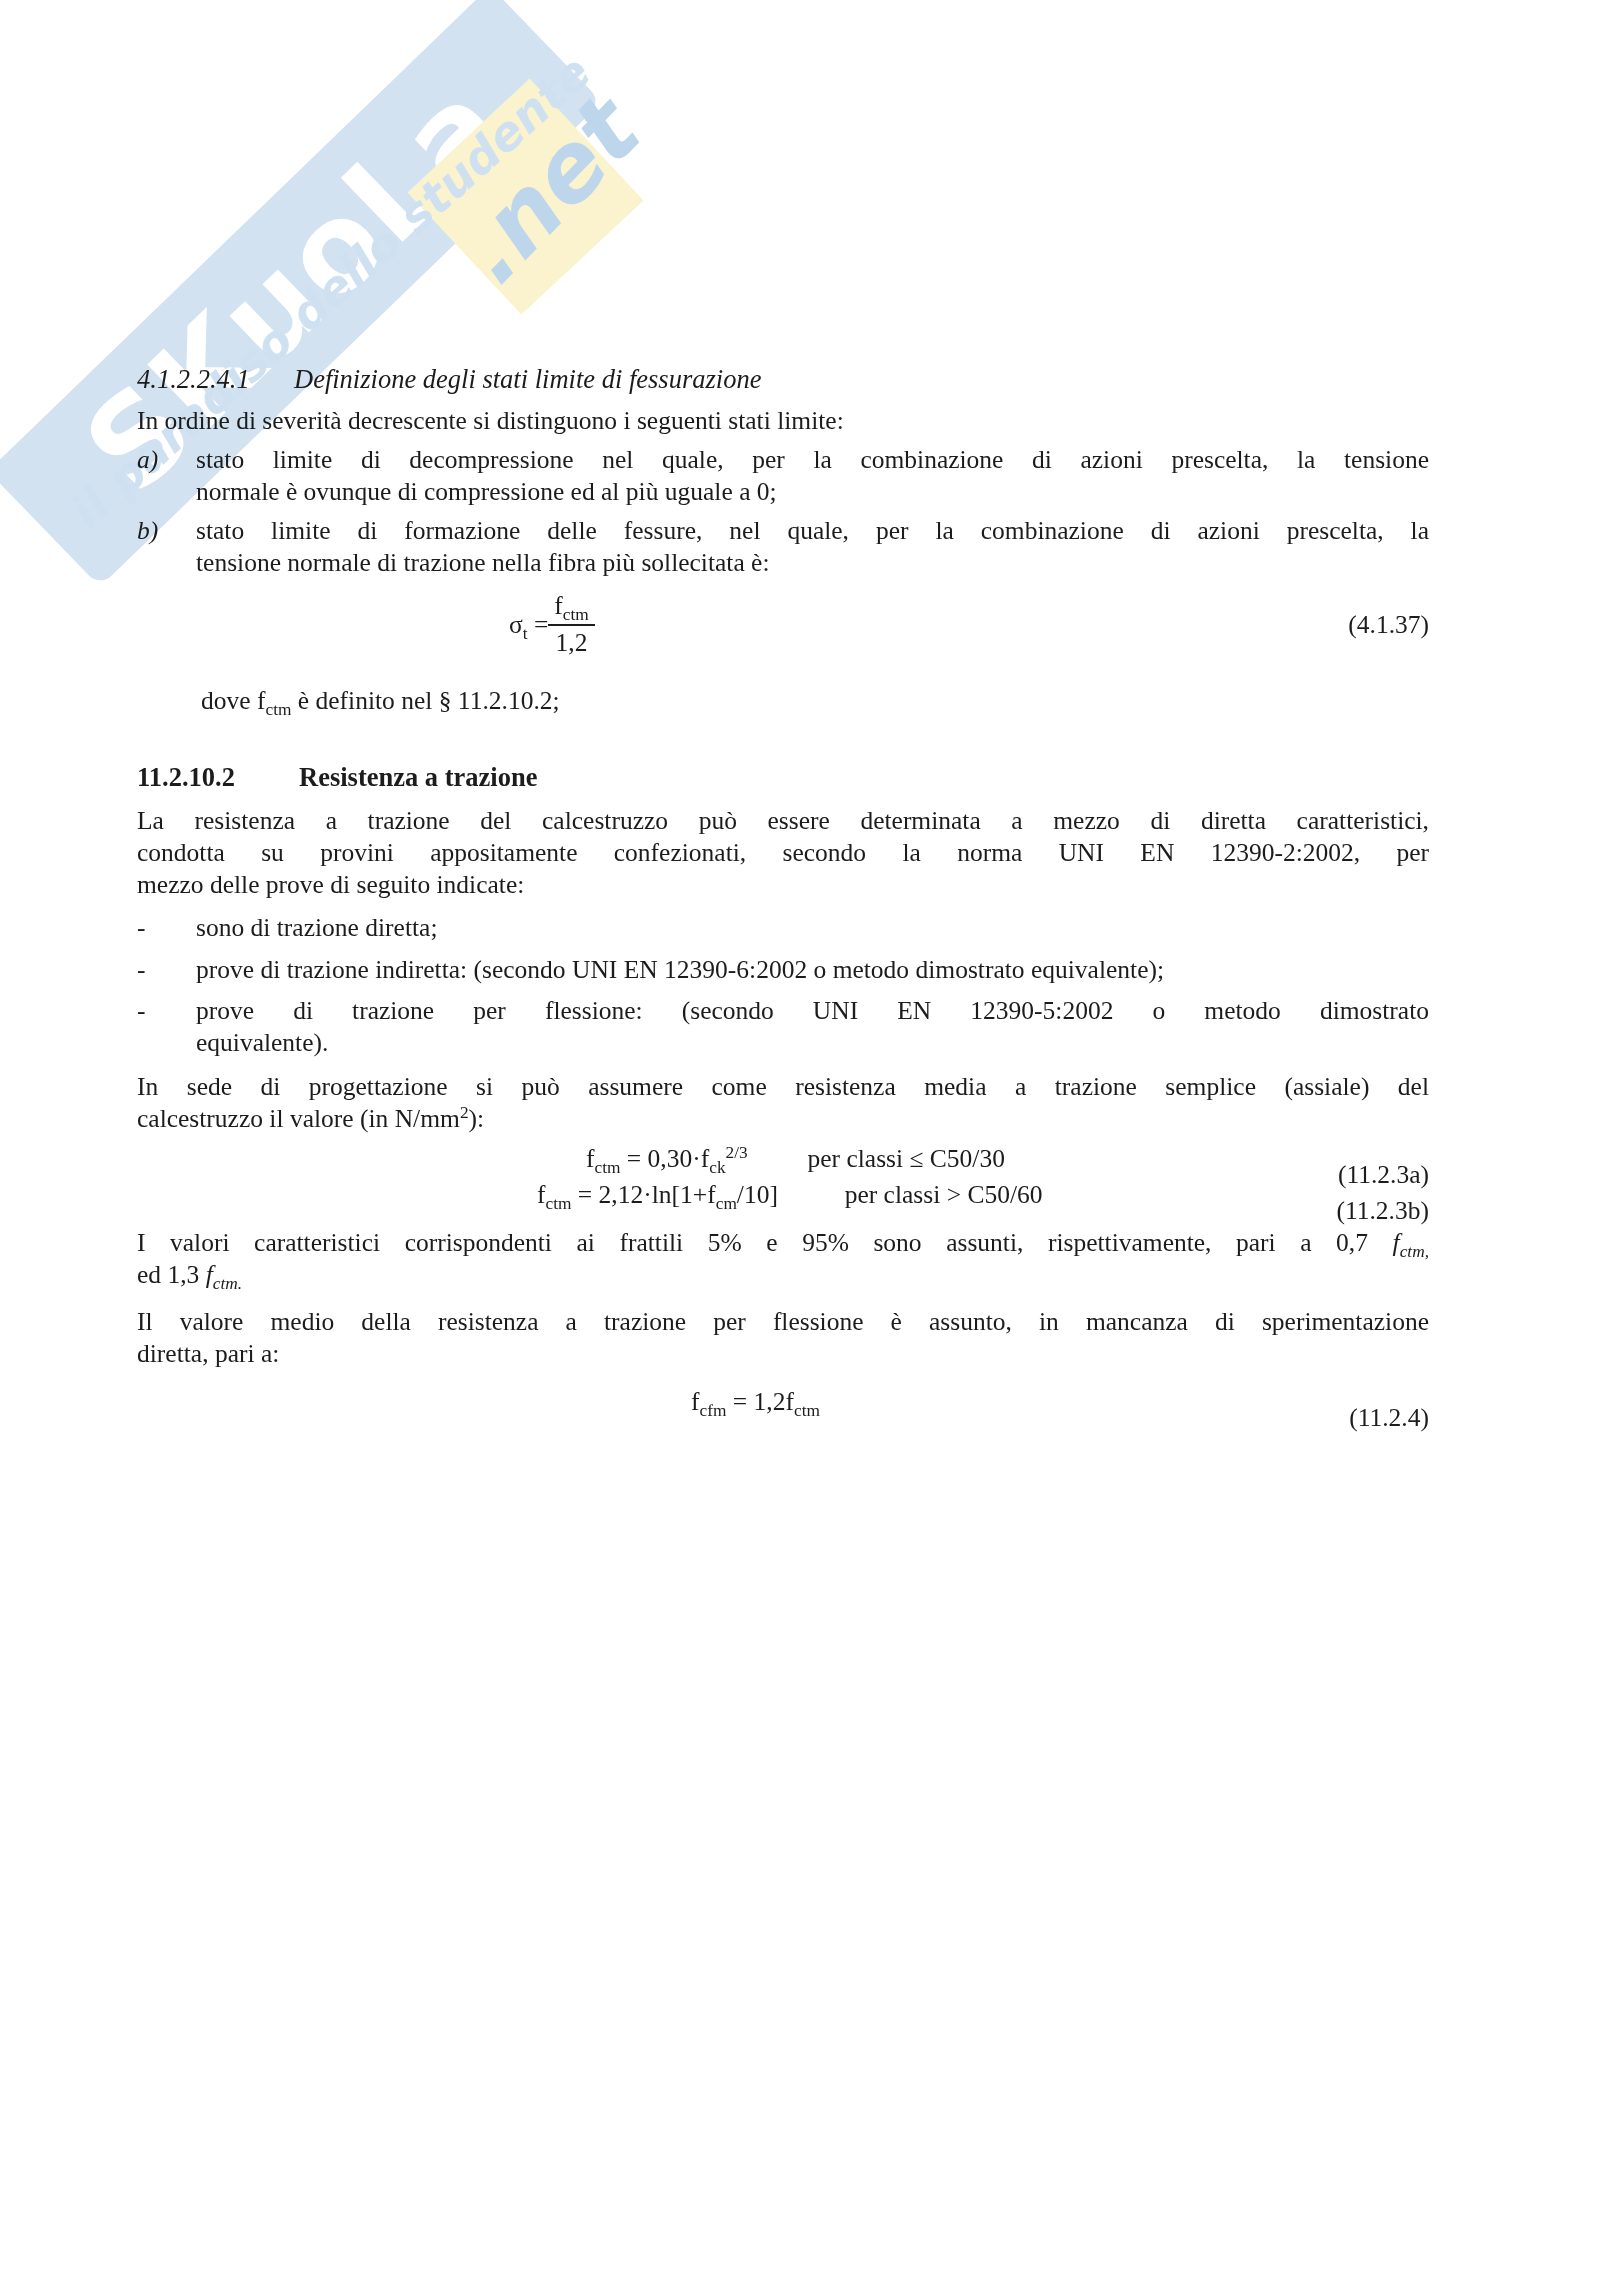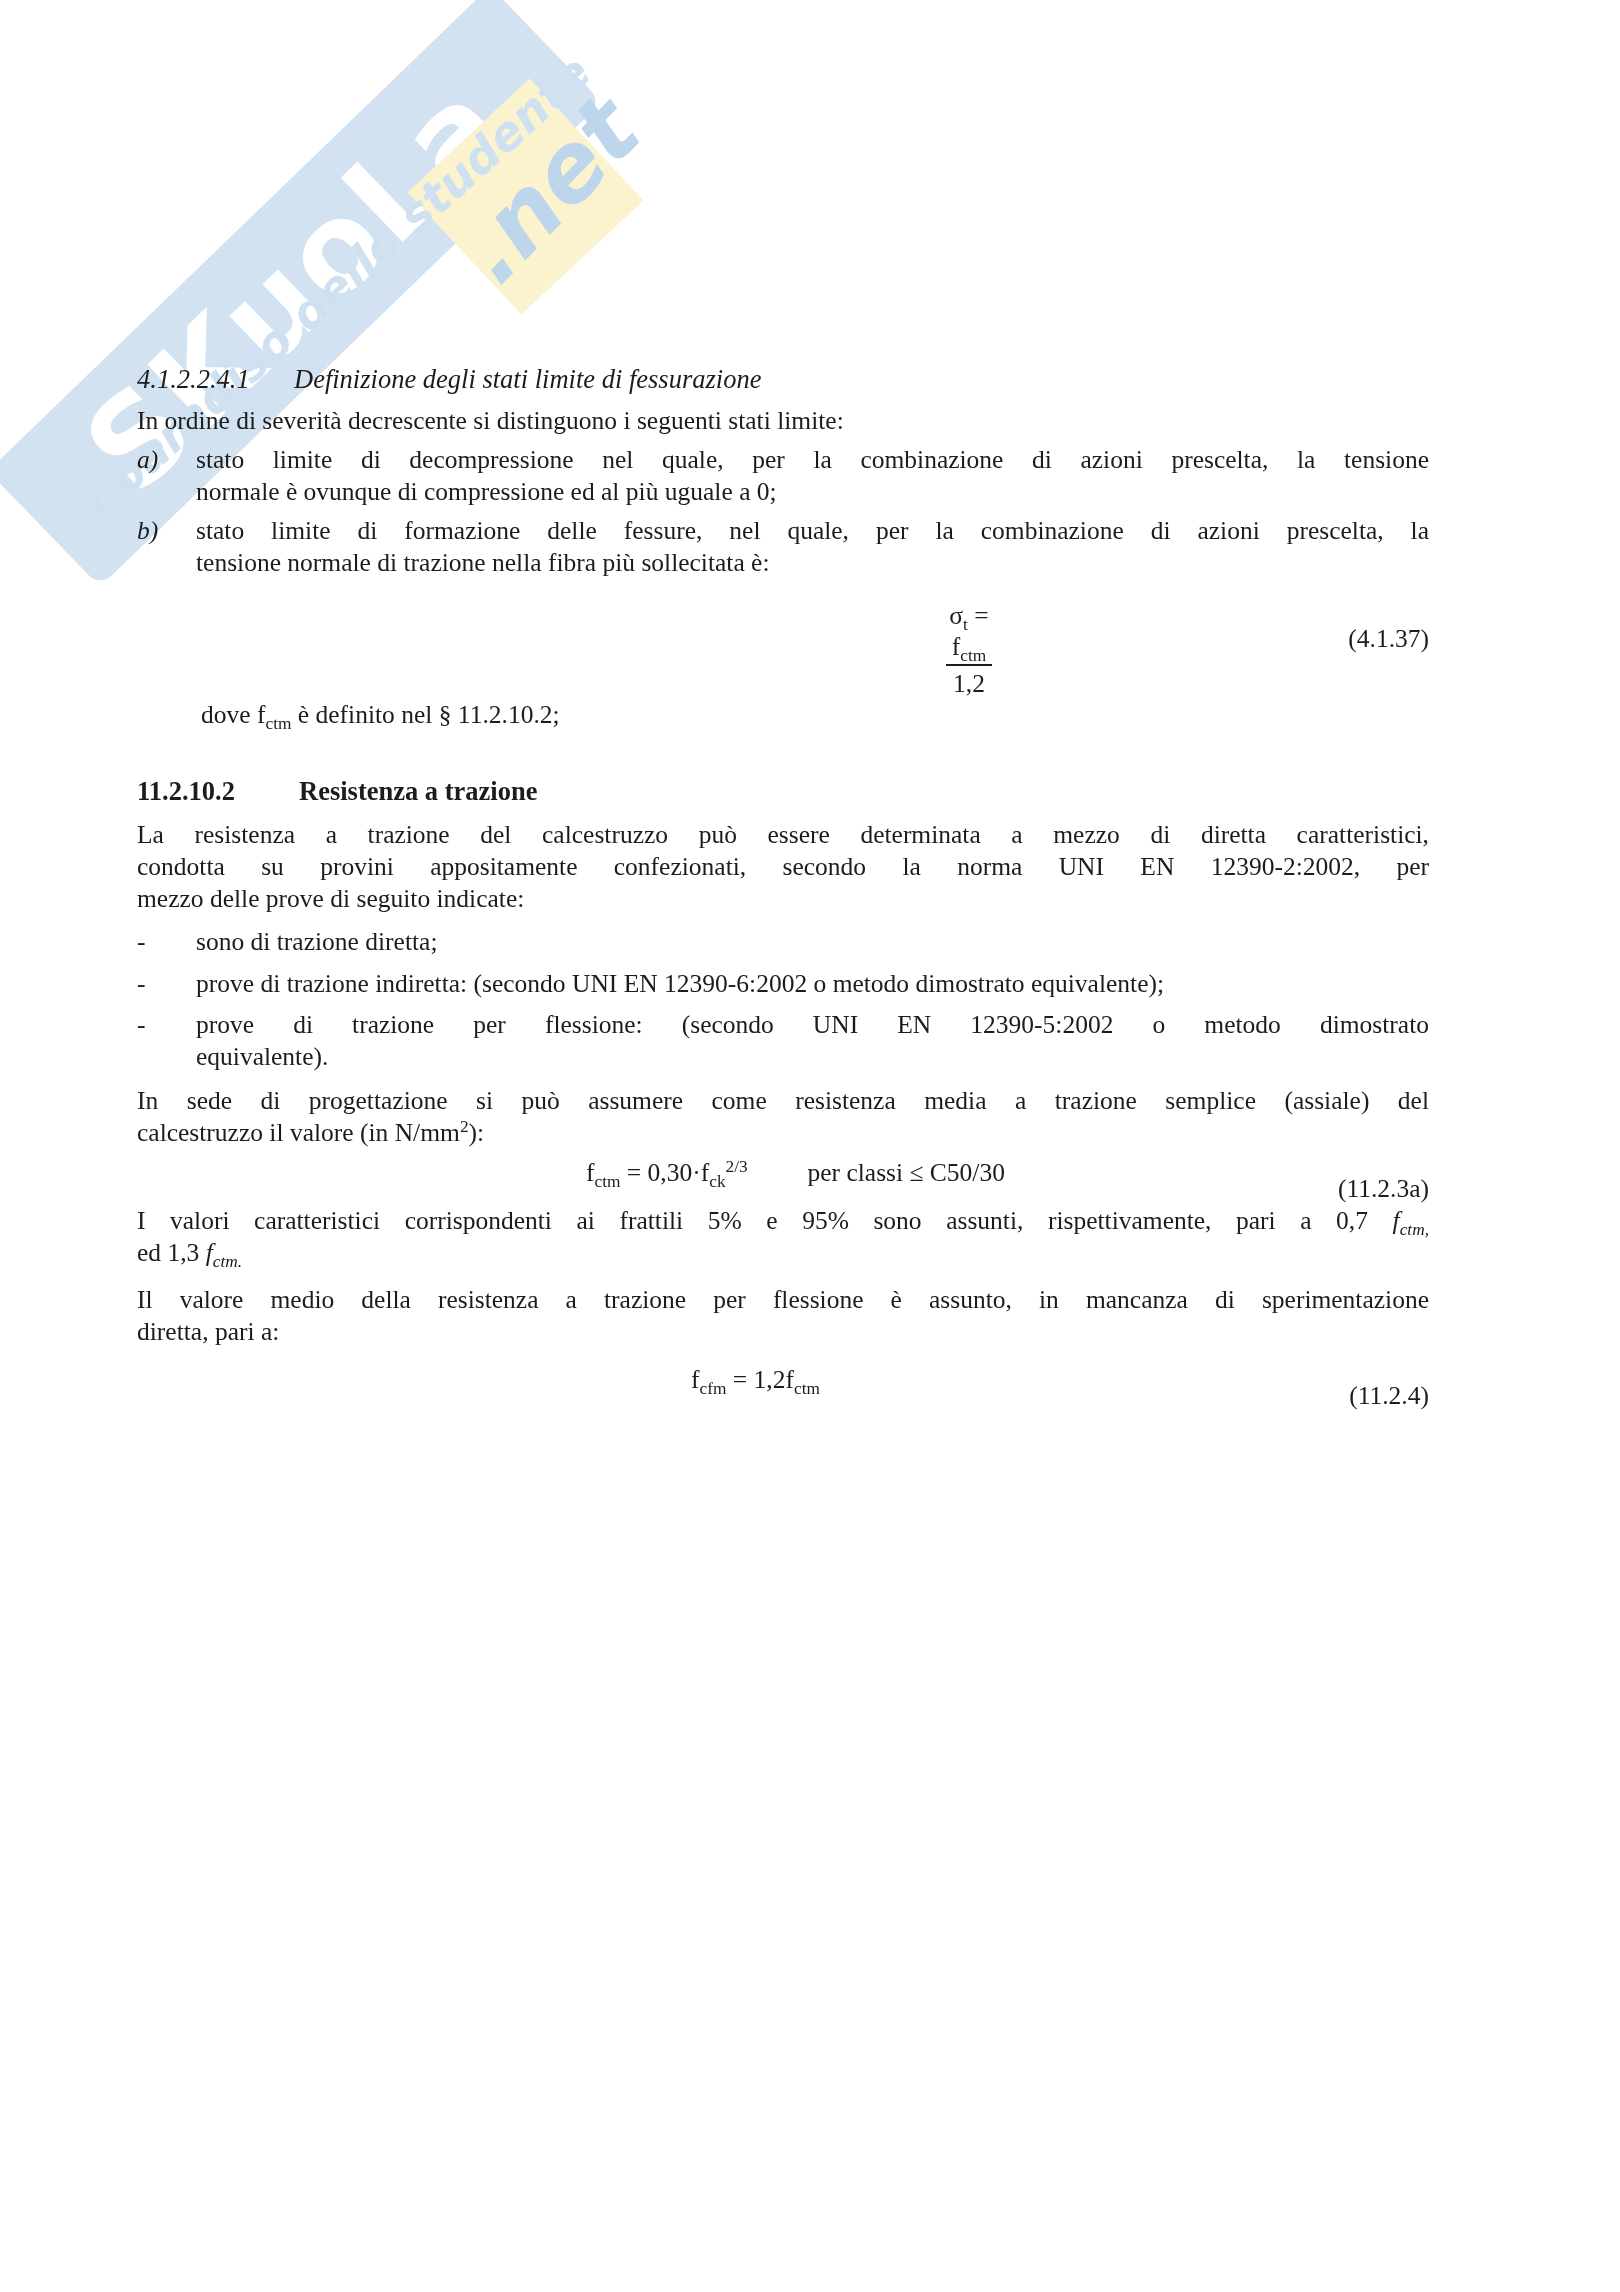--- a/index.html
+++ b/index.html
@@ -88,21 +88,21 @@
   .eqrow { position:relative; margin-top:7.8px; }
   .eqnum { position:absolute; right:0; top:16px; }
 
   .frac { display:inline-block; vertical-align:middle; text-align:center; line-height:1.15; }
   .frac .num { display:block; border-bottom:2px solid #1c1c1c; padding:0 5.9px 2.9px 5.9px; }
   .frac .den { display:block; padding-top:2.9px; }
 
   .gap48 { display:inline-block; width:47px; }
   .gap55 { display:inline-block; width:54px; }
 
-  .sigma-row { margin-top:21px; padding-left:372px; height:78px; display:flex; align-items:center;flex-direction:column; }
+  .sigma-row { margin-top:7px; padding-left:372px; height:78px; display:flex; align-items:center; }
   .sigma-row .eqnum { top:23.5px; }
 
   .dove { margin-top:21.6px; padding-left:64px; }
 
   .p-tight { margin-top:15.7px; }
 </style>
 </head>
 <body>
 
 <div class="wm">
@@ -191,20 +191,28 @@
 
   <div class="eqrow" style="padding-left:449px;">
     <span>
       <span>f</span><sub>ctm</sub><span> = 0,30·f</span><sub>ck</sub><sup>2/3</sup>
     </span>
     <span class="gap48"></span>
     <span>per classi ≤ C50/30</span>
     <span class="eqnum">(11.2.3a)</span>
   </div>
 
+  <div class="eqrow" style="padding-left:400px; margin-top:3.9px;">
+    <span>
+      <span>f</span><sub>ctm</sub><span> = 2,12·ln[1+f</span><sub>cm</sub><span>/10]</span>
+    </span>
+    <span class="gap55"></span>
+    <span>per classi &gt; C50/60</span>
+    <span class="eqnum">(11.2.3b)</span>
+  </div>
 
   <div class="p-tight">
     <div class="js">
       <span>I valori caratteristici corrispondenti ai frattili 5% e 95% sono assunti, rispettivamente, pari a 0,7 </span><i>f</i><sub><i>ctm,</i></sub>
     </div>
     <div>
       <span>ed 1,3 </span><i>f</i><sub><i>ctm.</i></sub>
     </div>
   </div>
 

